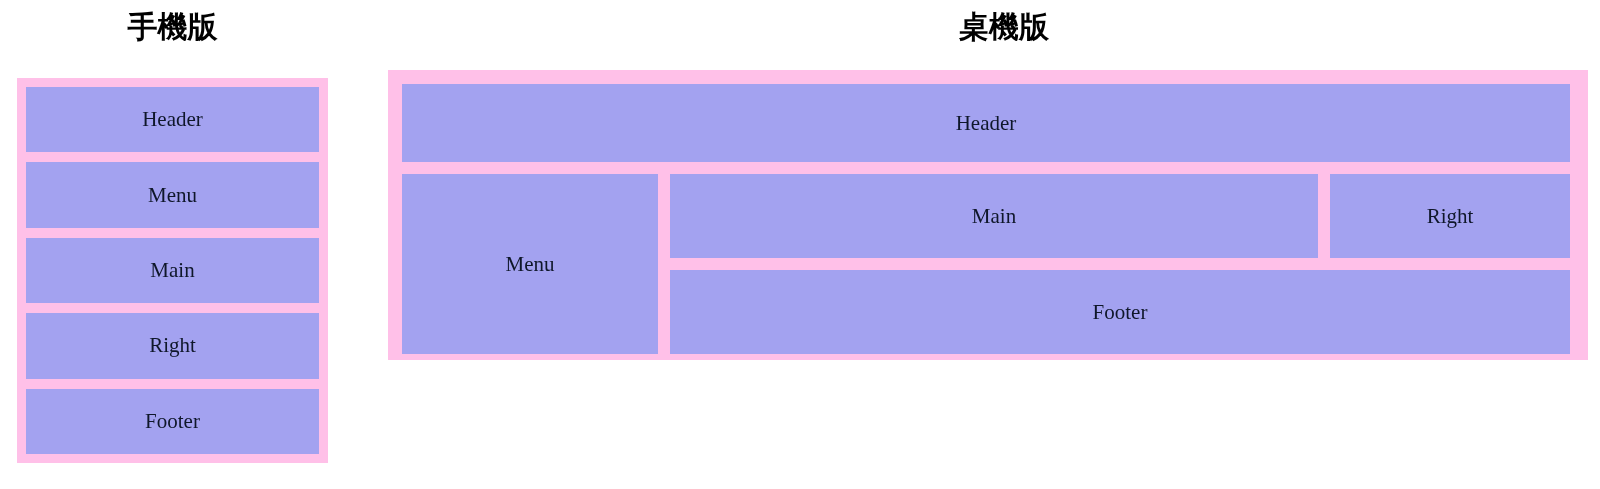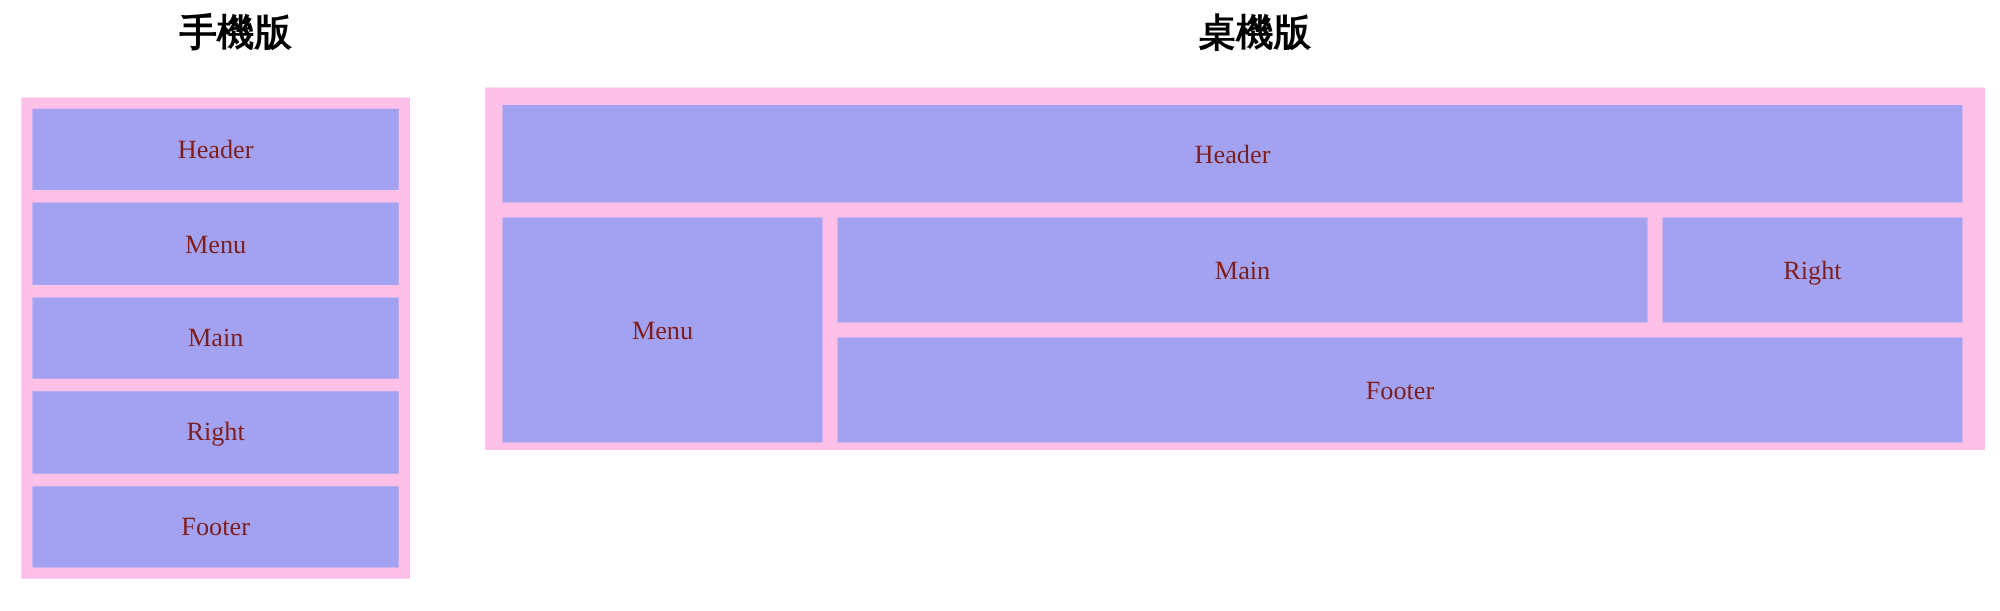--- a/index.html
+++ b/index.html
@@ -21,27 +21,27 @@
     position: absolute;
     margin: 0;
     font-family: "Liberation Sans", sans-serif;
     font-weight: bold;
     font-size: 30px;
     line-height: 1;
     color: #000000;
     white-space: nowrap;
     text-align: center;
   }
-  #title-mobile  { left: 33px;  top: 12px; width: 311px; }
+  #title-mobile  { left: 17px;  top: 12px; width: 311px; }
   #title-desktop { left: 404px; top: 12px; width: 1200px; }
 
   
   .block {
     background: #a3a2f0;
-    color: #7f1d1d;
+    color: #0f172a;
     font-family: "Liberation Serif", serif;
     font-size: 21px;
     display: flex;
     align-items: center;
     justify-content: center;
     box-sizing: border-box;
   }
 
   
   #mobile-wireframe {

